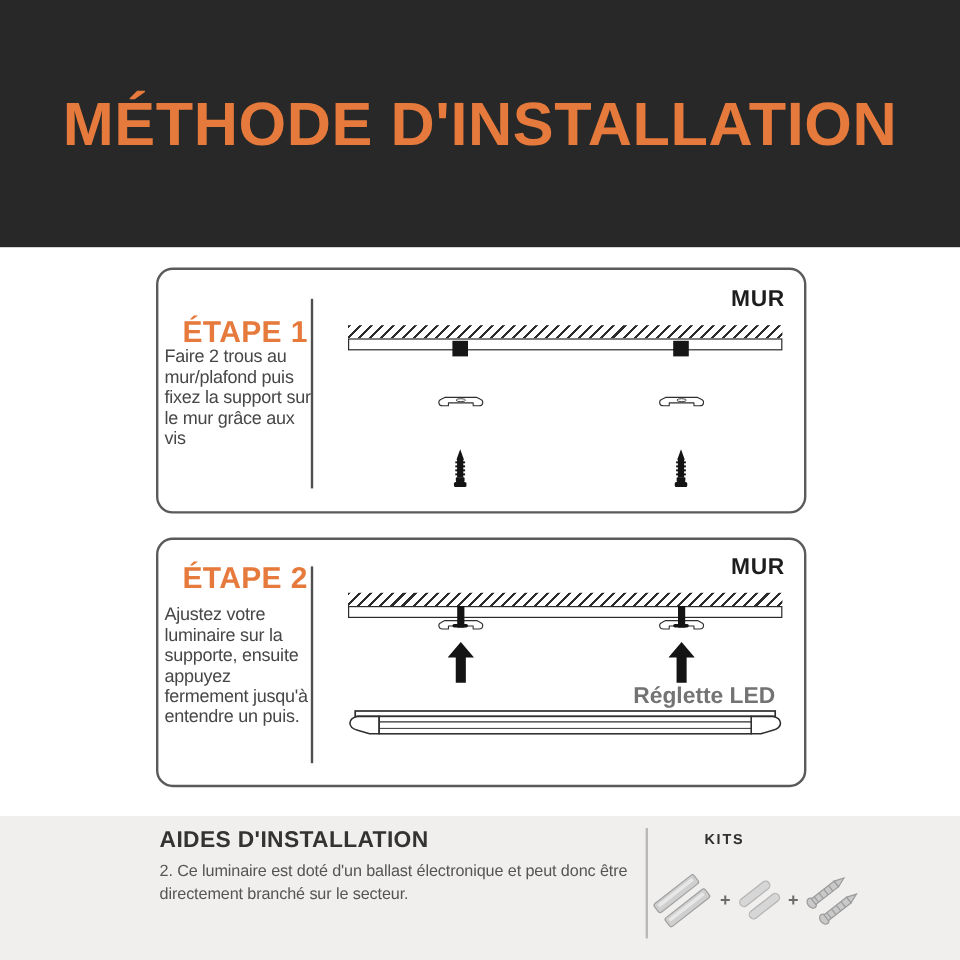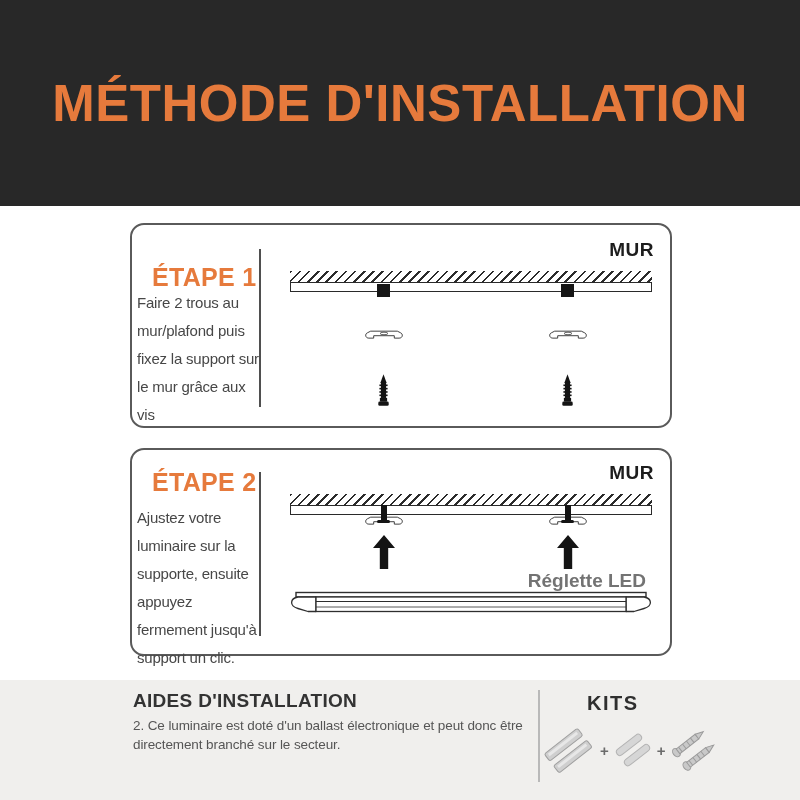--- a/index.html
+++ b/index.html
@@ -16,21 +16,21 @@
   .step-box { position:absolute; left:130px; width:542px; background:#fff;
               border:2px solid #5a5a5a; border-radius:14px; }
   .box-1 { top:223px; height:205px; }
   .box-2 { top:448px; height:208px;padding-left:36px; }
 
   .step-label { position:absolute; left:20px; color:#E67A3C; font-size:25px; font-weight:bold; letter-spacing:.3px; }
   .box-1 .step-label { top:22px;margin-top:16px; }
   .box-2 .step-label { top:18px; }
 
   .step-desc { position:absolute; left:5px; width:126px; color:#474747;
-               font-size:15px; line-height:28px; letter-spacing:-.2px; }
+               font-size:15px; line-height:17px; letter-spacing:-.2px; }
   .box-1 .step-desc { top:64px; }
   .box-2 .step-desc { top:54px; }
 
   .v-divider { position:absolute; left:127px; width:2px; background:#4f4f4f; }
   .box-1 .v-divider { top:24px; height:158px; }
   .box-2 .v-divider { top:22px; height:164px; }
 
   .mur-label { position:absolute; right:16px; color:#1d1d1d; font-size:19px; font-weight:bold; letter-spacing:.5px; }
   .box-1 .mur-label { top:14px; }
   .box-2 .mur-label { top:12px; }
@@ -52,21 +52,21 @@
 
   .fixture-label { position:absolute; right:24px; top:120px; color:#737373; font-size:19px; font-weight:bold; }
   .fixture { position:absolute; left:158px; top:140px; width:362px; height:26px; }
 
   
   .footer { position:absolute; left:0; top:680px; width:800px; height:120px; background:#F0EFED;padding-left:40px; }
   .footer-title { position:absolute; left:133px; top:10px; color:#333; font-size:19px; font-weight:bold; letter-spacing:.3px; }
   .footer-instructions { position:absolute; left:133px; top:36px; width:404px;
                          color:#555; font-size:13.5px; line-height:19px; letter-spacing:-.1px; }
   .footer-divider { position:absolute; left:538px; top:10px; width:2px; height:92px; background:#b9b9b9; }
-  .kits-title { position:absolute; left:587px; top:12px; color:#2f2f2f; font-size:20px; font-weight:bold; letter-spacing:1.5px; }
+  .kits-title { position:absolute; left:587px; top:12px; color:#2f2f2f; font-size:12px; font-weight:bold; letter-spacing:1.5px; }
   .kits-row { position:absolute; left:543px; top:44px; display:flex; align-items:center; gap:5px; }
   .plus-sign { color:#6b6b6b; font-size:15px; font-weight:bold; }
 </style>
 </head>
 <body>
 
 <div class="page">
 
   <div class="header">
     <div class="header-title">MÉTHODE D'INSTALLATION</div>
@@ -112,21 +112,21 @@
         <rect x="2.6" y="18.2" width="8.8" height="1.7" fill="#141414"></rect>
         <rect x="2.6" y="21.8" width="8.8" height="1.7" fill="#141414"></rect>
         <rect x="3.1" y="25.2" width="7.8" height="4.4" rx="1" fill="#141414"></rect>
         <rect x="1.4" y="29.4" width="11.2" height="4.6" rx="1.4" fill="#141414"></rect>
       </svg>
     </div>
   </div>
 
   <div class="step-box box-2">
     <div class="step-label">ÉTAPE 2</div>
-    <div class="step-desc">Ajustez votre luminaire sur la supporte, ensuite appuyez fermement jusqu'à support un clic.</div>
+    <div class="step-desc">Ajustez votre luminaire sur la supporte, ensuite appuyez fermement jusqu'à entendre un puis.</div>
     <div class="v-divider"></div>
     <div class="mur-label">MUR</div>
 
     <div class="wall">
       <div class="hatch"></div>
       <div class="wall-bar"></div>
 
       <svg class="clip" style="left:74px; top:20px;" viewBox="0 0 66 20">
         <path d="M8,16 C2,16 1,9 6,7 L11,4.5 L55,4.5 L60,7 C65,9 64,16 58,16 L50,16 L50,12 L16,12 L16,16 Z" fill="#fff" stroke="#2e2e2e" stroke-width="1.5" stroke-linejoin="round"></path>
       </svg>

